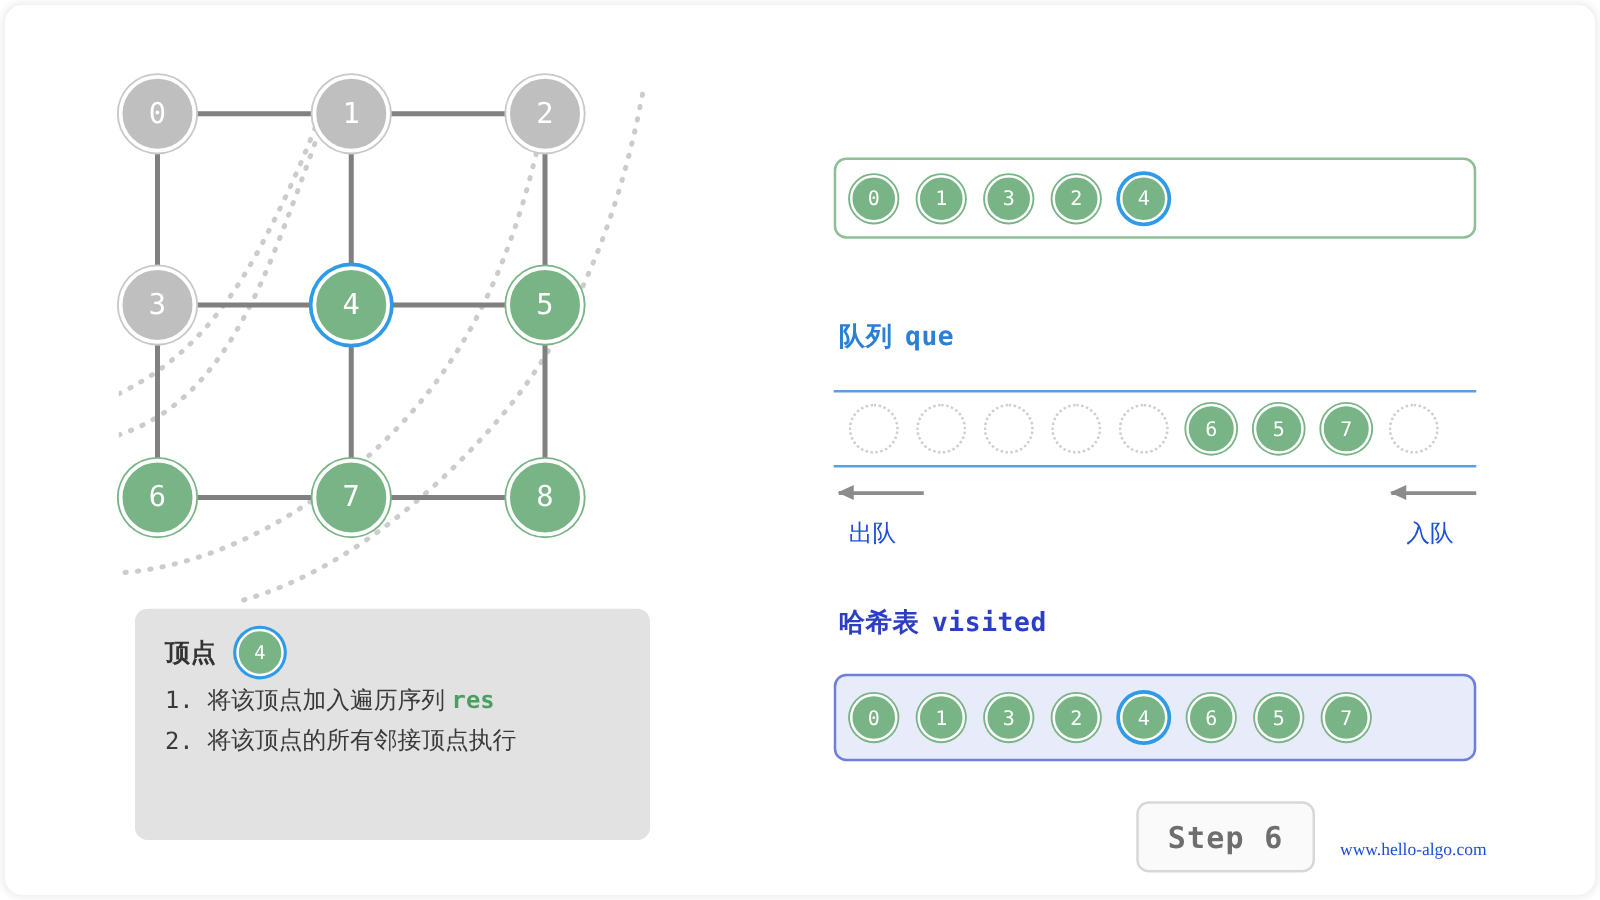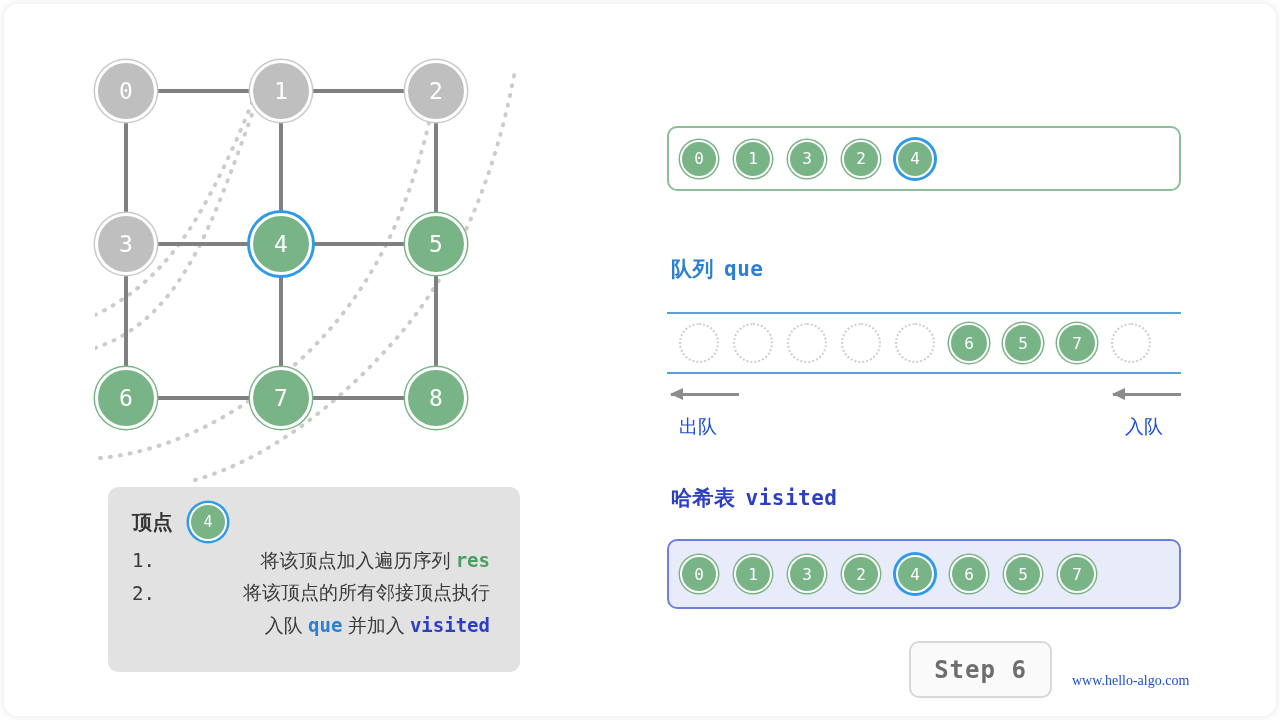--- a/index.html
+++ b/index.html
@@ -75,21 +75,21 @@
   .edge.v { width: 4px; }
 
   
   #hintbox {
     position: absolute;
     left: 108px; top: 487px;
     width: 412px; height: 185px;
     background: #e2e2e2;
     border-radius: 10px;
     box-sizing: border-box;
-    padding: 14px 30px 10px 24px;
+    padding: 14px 2px 10px 24px;
   }
   #hint-title {
     display: flex;
     align-items: center;
     font-size: 20px;
     font-weight: bold;
     color: #333333;
     height: 42px;
   }
   #hint-title .lbl { letter-spacing: 0.5px; }
@@ -115,21 +115,21 @@
     color: #3a3a3a;
     line-height: 30px;
     margin-top: 2px;
   }
   .hint-num {
     font-family: "DejaVu Sans Mono", "Liberation Mono", monospace;
     width: 34px;
     flex: none;
     color: #3a3a3a;
   }
-  .hint-text { flex: 1; text-align: right; }
+  .hint-text { flex: 1; }
   .code { font-family: "DejaVu Sans Mono", "Liberation Mono", monospace; font-weight: bold; }
   .code.green { color: #4a9e5f; }
   .code.blue { color: #2b7fd4; }
   .code.indigo { color: #2c3fc4; }
 
   
   .sec-title {
     position: absolute;
     font-size: 21px;
     font-weight: bold;
@@ -315,26 +315,20 @@
       <span class="hint-text">
         <span>将该顶点加入遍历序列 </span><span class="code green">res</span>
       </span>
     </div>
 
     <div class="hint-line">
       <span class="hint-num">2.</span>
       <span class="hint-text">将该顶点的所有邻接顶点执行</span>
     </div>
 
-    <div class="hint-line">
-      <span class="hint-num"></span>
-      <span class="hint-text">
-        <span>入队 </span><span class="code blue">que</span><span> 并加入 </span><span class="code indigo">visited</span>
-      </span>
-    </div>
   </div>
 
   <div id="res-box">
     <div class="cell filled">0</div>
     <div class="cell filled">1</div>
     <div class="cell filled">3</div>
     <div class="cell filled">2</div>
     <div class="cell active">4</div>
   </div>
 

